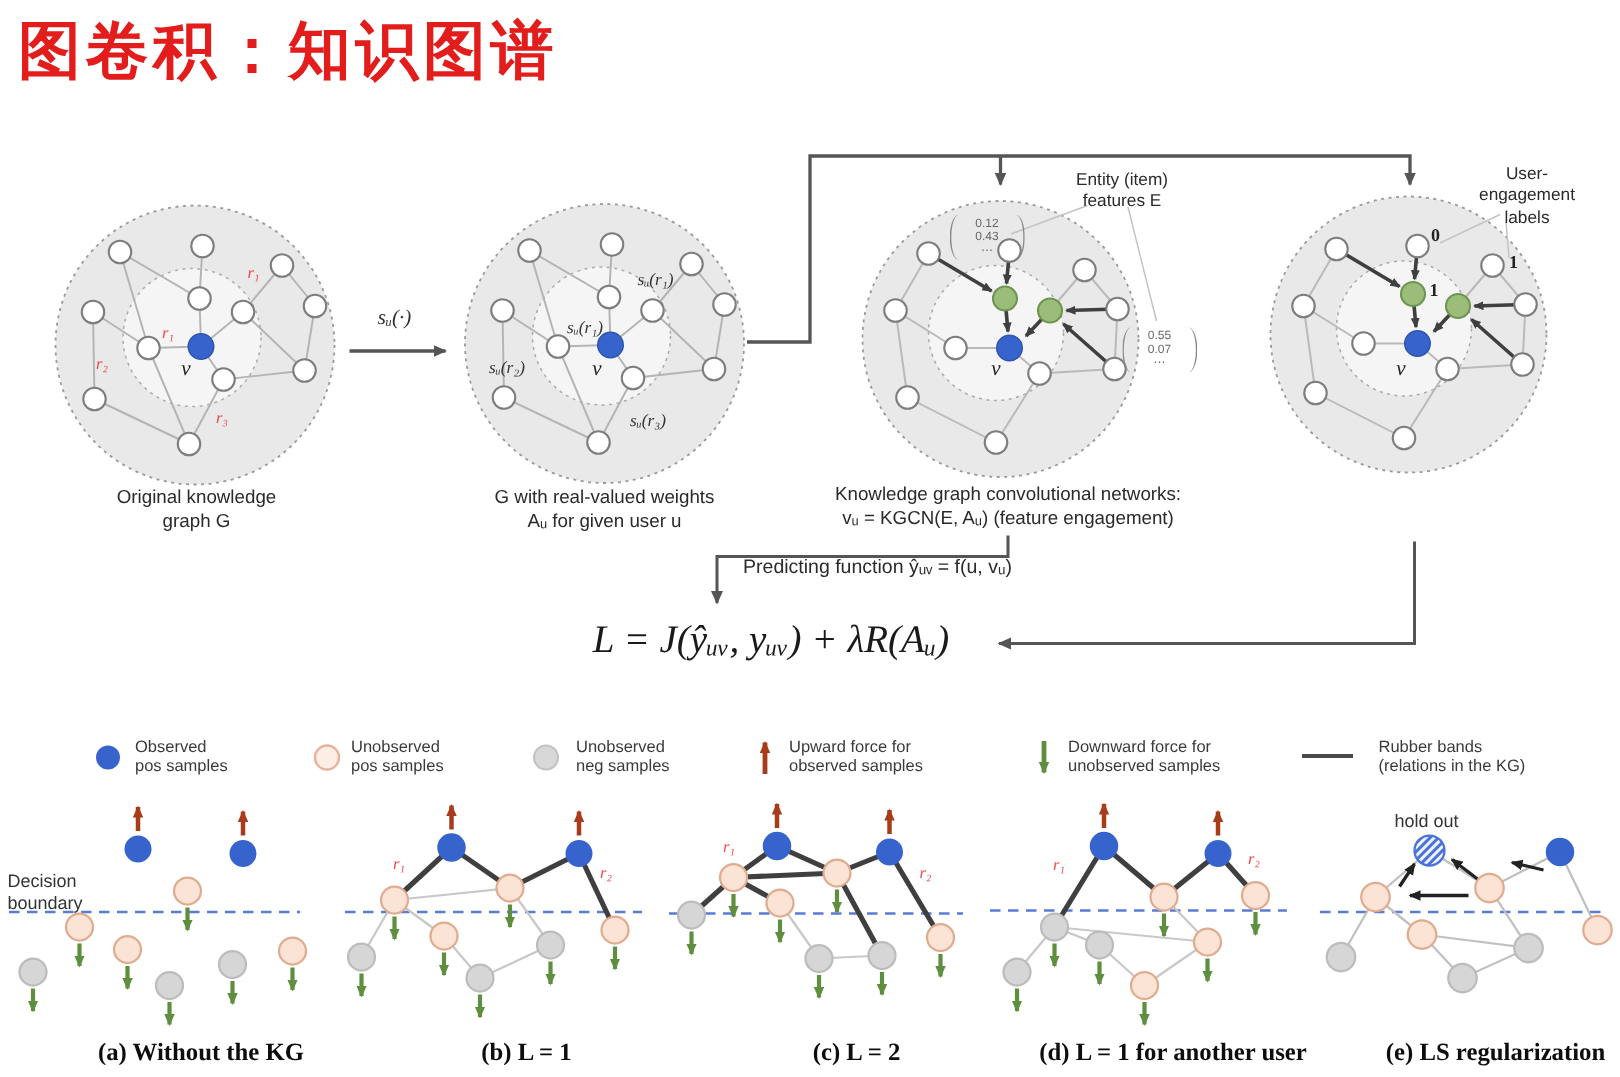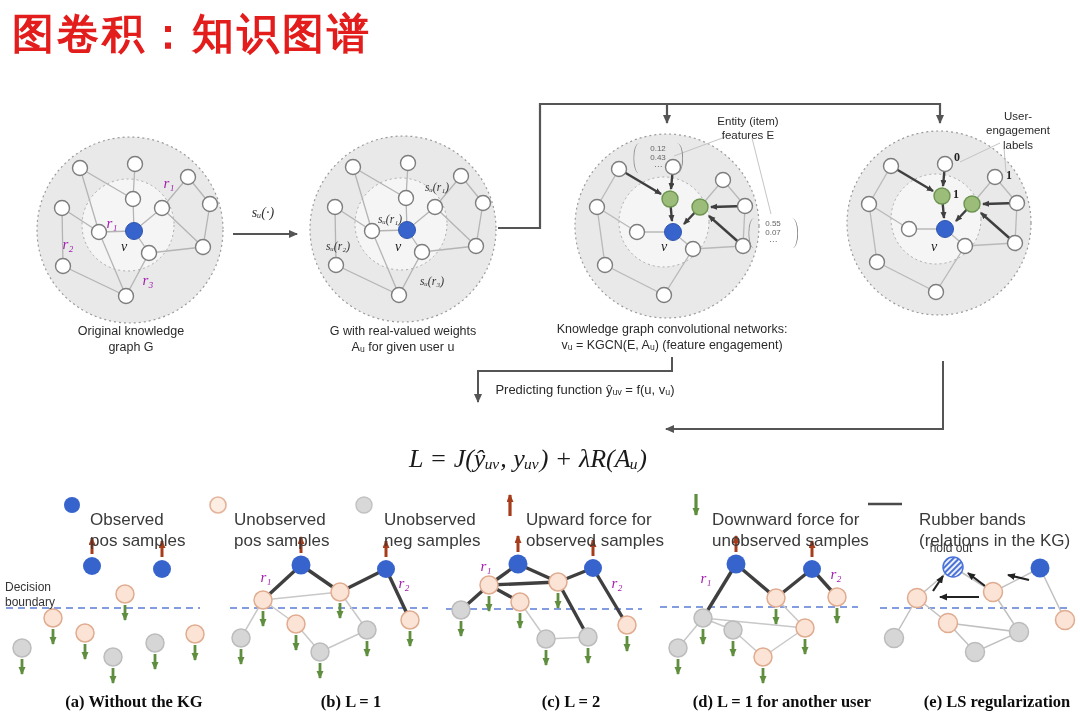--- a/index.html
+++ b/index.html
@@ -7,28 +7,28 @@
         font-family:"Liberation Sans","DejaVu Sans",sans-serif;}
   .canvas{position:absolute;left:0;top:0;}
   .title{position:absolute;left:12px;top:6px;font-size:42px;font-weight:800;
          color:#e31c1c;letter-spacing:3px;font-family:"Liberation Sans","DejaVu Sans",sans-serif;}
   .lbl{position:absolute;color:#333;line-height:1.25;}
   .ctr{transform:translate(-50%,-50%);text-align:center;}
   .ml{white-space:pre-line;}
   .math{font-family:"Liberation Serif","DejaVu Serif",serif;font-style:italic;}
   .cap{font-size:12.5px;color:#2a2a2a;font-weight:500;}
   .ann{font-size:11.5px;color:#2a2a2a;}
-  .edgeL{font-size:15px;color:#a21caf;}
+  .edgeL{font-size:11px;color:#ef4444;}
   .vlab{font-size:14px;color:#222;}
   .numL{font-size:12px;color:#222;font-family:"Liberation Serif","DejaVu Serif",serif;font-weight:bold;}
   .vec{font-size:8px;color:#666;line-height:1.15;padding:1px 16px;
        border-left:1.2px solid #888;border-right:1.2px solid #888;border-radius:6px/50%;}
   .formula{font-size:26px;color:#1a1a1a;}
   .predict{font-size:13px;color:#2a2a2a;}
-  .legend-label{font-size:17px;color:#3a3a3a;line-height:1.22;margin-top:18px;}
+  .legend-label{font-size:11px;color:#3a3a3a;line-height:1.22;}
   .panel-cap{font-family:"Liberation Serif","DejaVu Serif",serif;font-weight:bold;
              font-size:16.5px;color:#0d0d0d;white-space:nowrap;margin-left:26px;}
   .boundary-lbl{font-size:12px;color:#333;}
   .holdout{font-size:12px;color:#333;}
 </style>
 </head>
 <body>
 
 <div class="page">
 
@@ -395,22 +395,22 @@
 vᵤ = KGCN(E, Aᵤ) (feature engagement)</div>
 
   <div class="lbl ctr math vlab" style="left:934px;top:247px;">v</div>
   <div class="lbl ctr numL" style="left:957px;top:157px;">0</div>
   <div class="lbl ctr numL" style="left:1009px;top:175px;">1</div>
   <div class="lbl ctr numL" style="left:956px;top:194px;">1</div>
   <div class="lbl ctr ml ann" style="left:1018px;top:131px;">User-
 engagement
 labels</div>
 
-  <div class="lbl ctr predict" style="left:585px;top:390px;">Predicting function ŷᵤᵥ = f(u, vᵤ)</div>
-  <div class="lbl ctr math formula" style="left:528px;top:427px;margin-top:32px;">L = J(ŷᵤᵥ, yᵤᵥ) + λR(Aᵤ)</div>
+  <div class="lbl ctr predict" style="left:585px;top:378px;">Predicting function ŷᵤᵥ = f(u, vᵤ)</div>
+  <div class="lbl ctr math formula" style="left:514px;top:427px;">L = J(ŷᵤᵥ, yᵤᵥ) + λR(Aᵤ)</div>
 
   <div class="lbl ml legend-label" style="left:90px;top:492px;">Observed
 pos samples</div>
   <div class="lbl ml legend-label" style="left:234px;top:492px;">Unobserved
 pos samples</div>
   <div class="lbl ml legend-label" style="left:384px;top:492px;">Unobserved
 neg samples</div>
   <div class="lbl ml legend-label" style="left:526px;top:492px;">Upward force for
 observed samples</div>
   <div class="lbl ml legend-label" style="left:712px;top:492px;">Downward force for

